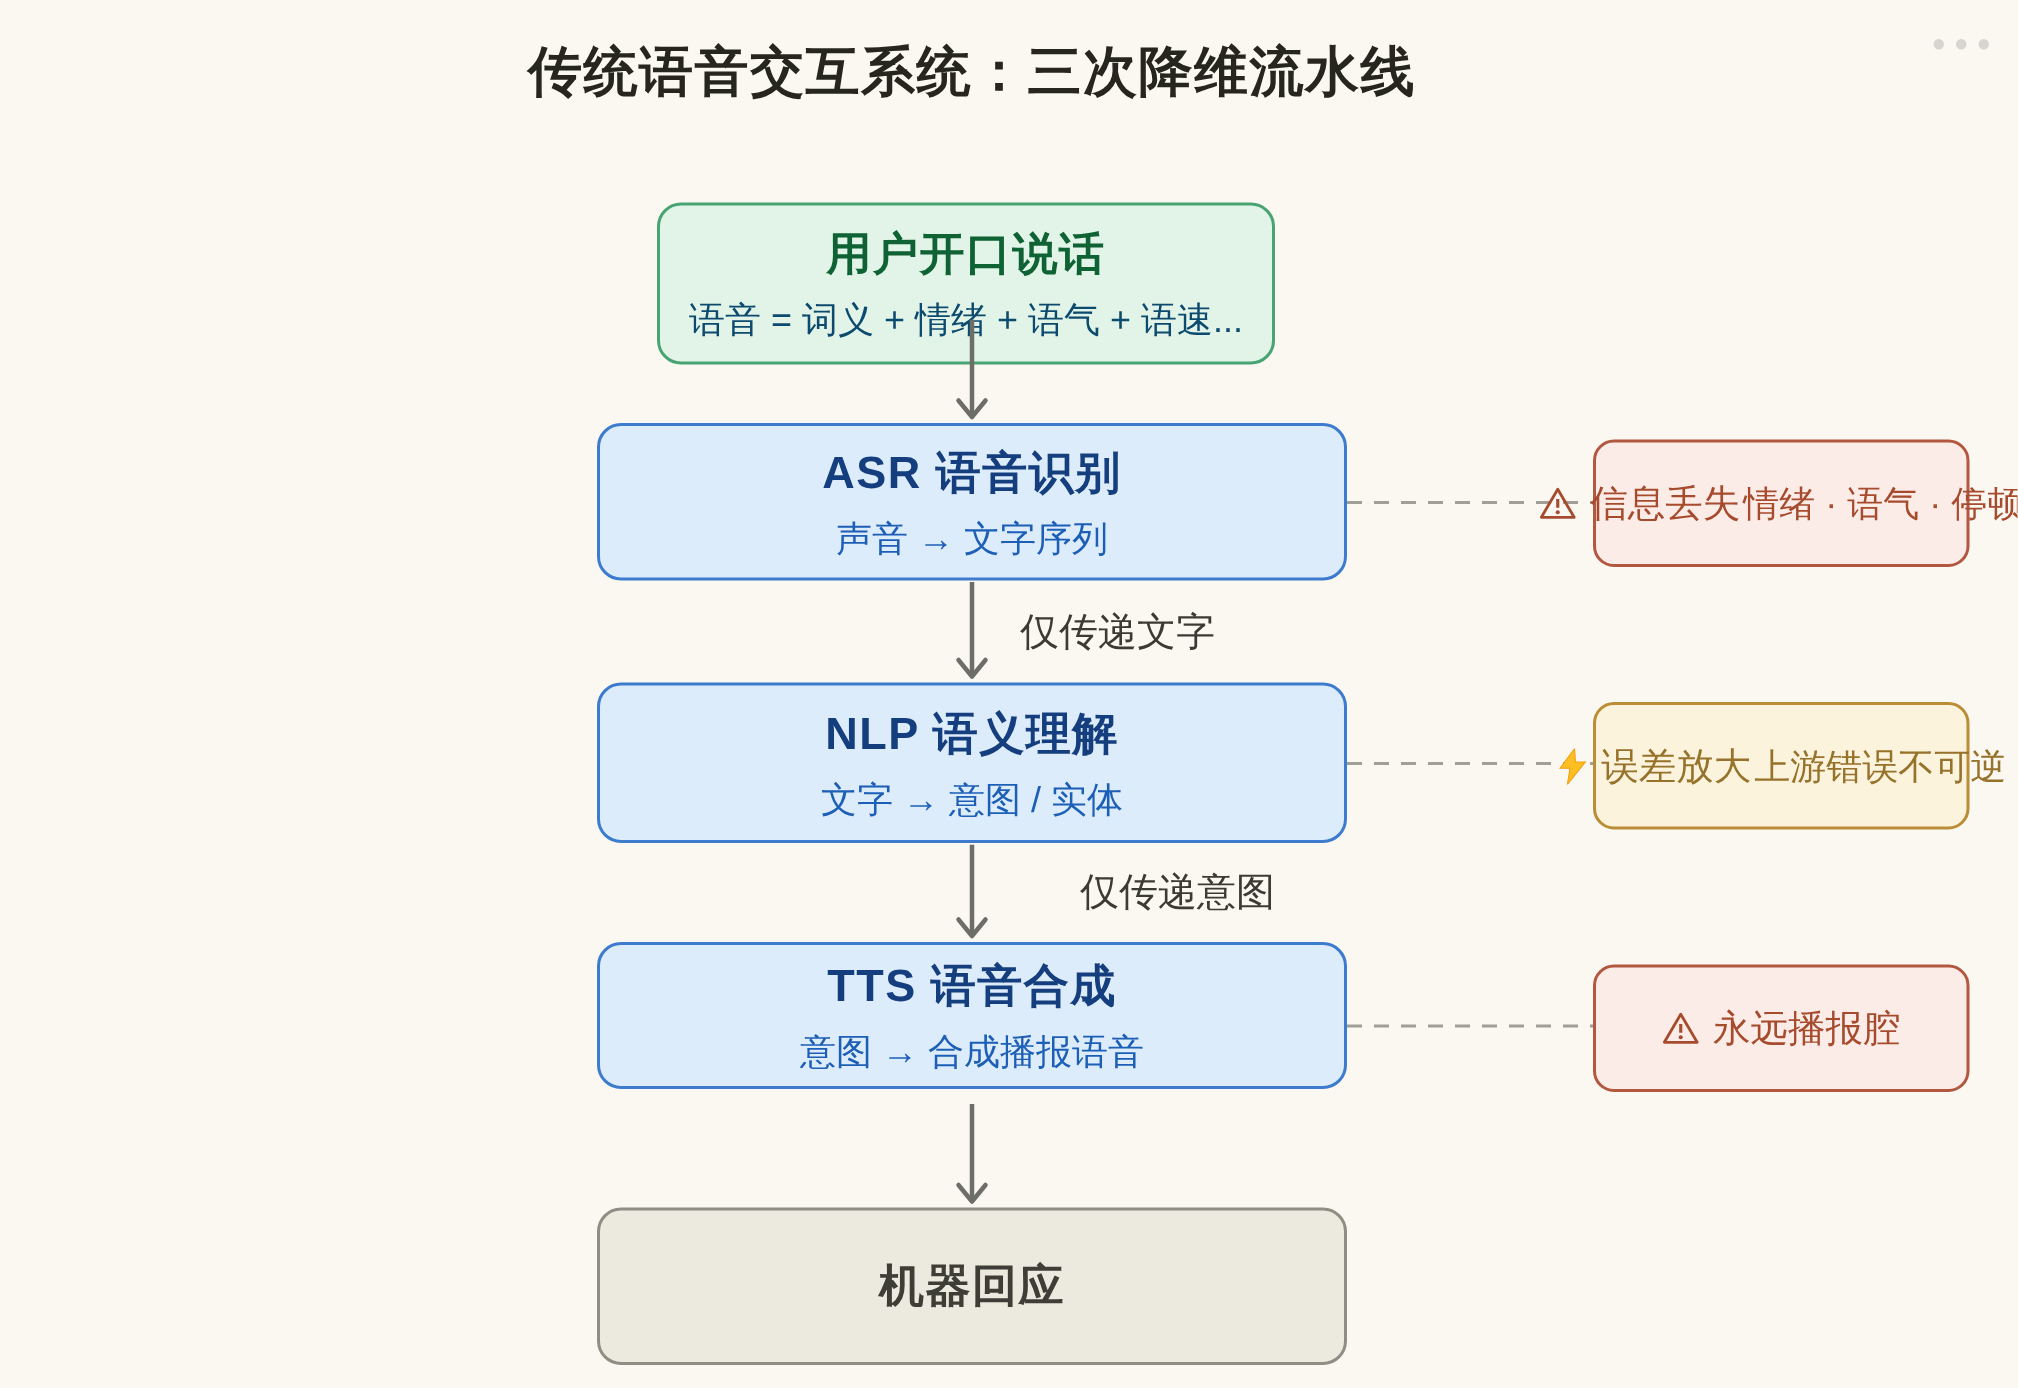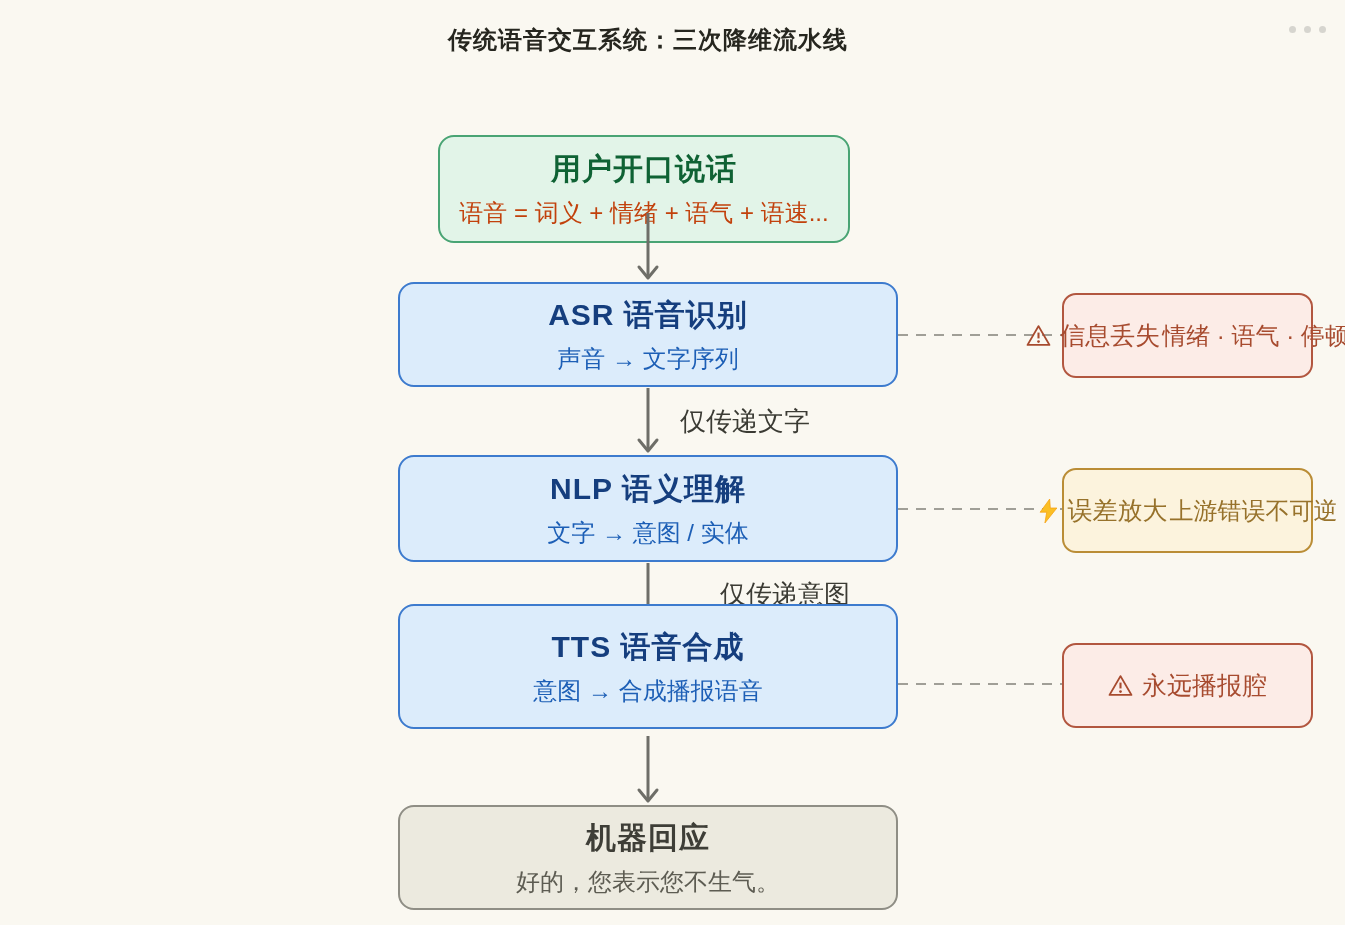--- a/index.html
+++ b/index.html
@@ -6,53 +6,53 @@
   body{
     width:1345px;height:925px;
     background:#faf8f1;
     font-family:"Liberation Sans","DejaVu Sans",sans-serif;
     overflow:hidden;
   }
   .canvas{position:relative;width:1345px;height:925px;background:#faf8f1;}
 
   .page-title{
     position:absolute;left:348px;top:24px;width:600px;
-    text-align:center;font-size:24px;font-weight:700;color:#26261f;
+    text-align:center;font-size:36px;font-weight:700;color:#26261f;
     letter-spacing:1px;margin:0;
   }
 
   .menu-dots{
     position:absolute;right:15px;top:22px;display:flex;gap:8px;cursor:pointer;padding:4px;
   }
   .menu-dots i{width:7px;height:7px;border-radius:50%;background:#d6d5cf;display:block;}
 
   .node{
     position:absolute;box-sizing:border-box;
     display:flex;flex-direction:column;align-items:center;justify-content:center;
     gap:7px;border-radius:16px;border:2px solid;padding:0 8px;
   }
   .node .node-title{font-size:30px;font-weight:700;letter-spacing:1px;white-space:nowrap;}
   .node .node-sub{font-size:24px;white-space:nowrap;}
 
   .node.green{background:#e2f4e8;border-color:#49a474;margin-top:30px;}
   .node.green .node-title{color:#0f6234;}
-  .node.green .node-sub{color:#c2410c;}
+  .node.green .node-sub{color:#0c4a6e;}
 
   .node.blue{background:#dcecfb;border-color:#3d7bce;}
   .node.blue .node-title{color:#153e7e;}
   .node.blue .node-sub{color:#1d5fb6;}
 
   .node.gray{background:#eceadf;border-color:#8f8e85;}
   .node.gray .node-title{color:#3e3e37;}
   .node.gray .node-sub{color:#5d5c52;}
 
   #node-user{left:438px;top:105px;width:412px;height:108px;}
   #node-asr{left:398px;top:282px;width:500px;height:105px;}
   #node-nlp{left:398px;top:455px;width:500px;height:107px;}
-  #node-tts{left:398px;top:604px;width:500px;height:125px;}
+  #node-tts{left:398px;top:628px;width:500px;height:98px;}
   #node-machine{left:398px;top:805px;width:500px;height:105px;}
 
   .arrow{position:absolute;left:635px;width:26px;}
   #arrow-1{top:213px;height:68px;}
   #arrow-2{top:388px;height:66px;}
   #arrow-3{top:563px;height:64px;}
   #arrow-4{top:736px;height:68px;}
 
   .edge-label{
     position:absolute;left:680px;font-size:26px;color:#3b3b34;white-space:nowrap;
@@ -181,16 +181,15 @@
     </div>
   </div>
 
   <svg class="arrow" id="arrow-4" viewBox="0 0 26 68">
     <line x1="13" y1="0" x2="13" y2="64" stroke="#6e6e68" stroke-width="3"></line>
     <polyline points="4,54 13,65 22,54" fill="none" stroke="#6e6e68" stroke-width="3" stroke-linecap="round" stroke-linejoin="round"></polyline>
   </svg>
 
   <div class="node gray" id="node-machine">
     <div class="node-title">机器回应</div>
-    <div class="node-sub">好的，您表示您不生气。</div>
   </div>
 
 </div>
 
 </body></html>

